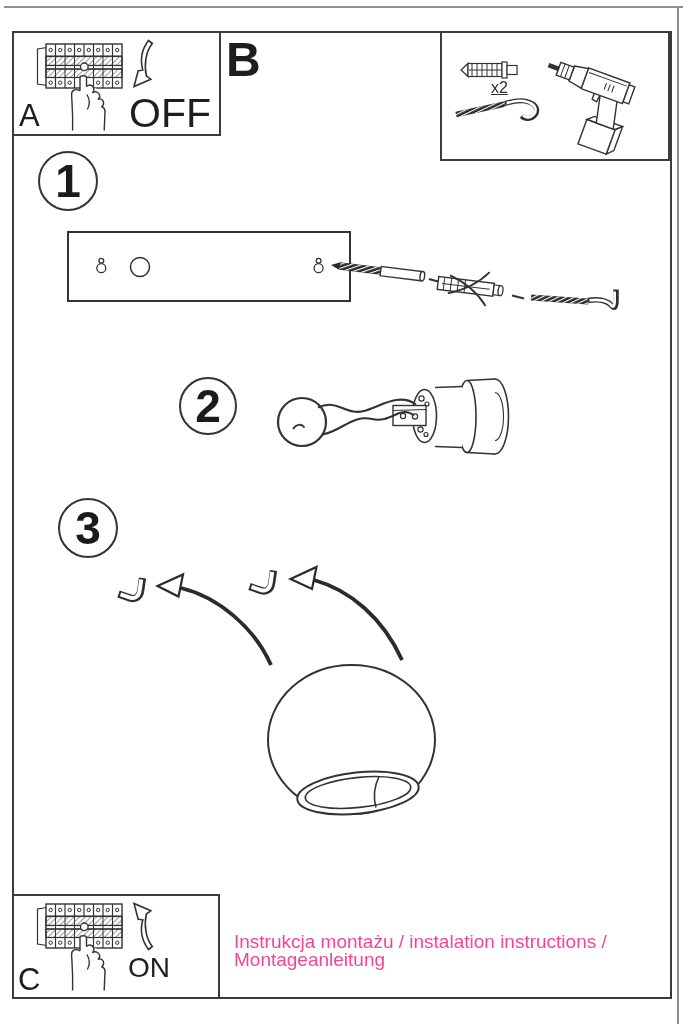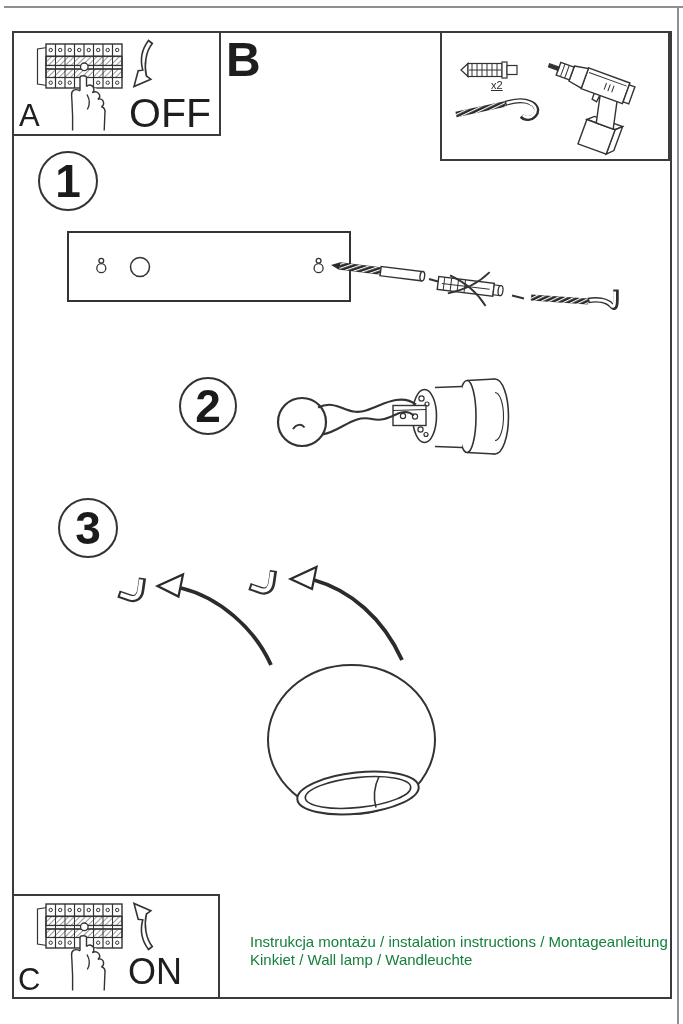--- a/index.html
+++ b/index.html
@@ -10,29 +10,29 @@
   #content-frame{left:12px;top:31px;width:660px;height:968px;background:transparent;}
   #box-a{left:12px;top:31px;width:209px;height:105px;z-index:2;}
   #parts-box{left:440px;top:31px;width:230px;height:130px;z-index:2;}
   #box-c{left:12px;top:894px;width:208px;height:105px;z-index:2;}
   #art{position:absolute;left:0;top:0;z-index:3;pointer-events:none;}
   .lbl{position:absolute;z-index:4;color:#1e1e1e;line-height:1;}
   #b-label{left:226px;top:36px;font-size:48px;font-weight:bold;}
   #a-label{left:19px;top:100px;font-size:31px;}
   #c-label{left:18px;top:964px;font-size:31px;}
   #off-label{left:129px;top:93px;font-size:41px;}
-  #on-label{left:128px;top:954px;font-size:36px;}
-  #x2-label{left:491px;top:80px;font-size:11px;color:#2b2b2b;text-decoration:underline;}
+  #on-label{left:128px;top:954px;font-size:28px;}
+  #x2-label{left:491px;top:80px;font-size:16px;color:#2b2b2b;text-decoration:underline;}
   .badge{position:absolute;z-index:4;border:2.2px solid #333;border-radius:50%;background:#fff;
          display:flex;align-items:center;justify-content:center;
          font-size:46px;font-weight:bold;color:#1b1b1b;box-sizing:border-box;}
   #badge-1{left:38px;top:151px;width:60px;height:60px;}
   #badge-2{left:179px;top:377px;width:58px;height:58px;}
   #badge-3{left:58px;top:498px;width:60px;height:60px;}
-  #footer{position:absolute;left:250px;top:933px;z-index:4;font-size:15px;line-height:17.5px;color:#15803d;}
+  #footer{position:absolute;left:234px;top:933px;z-index:4;font-size:19px;line-height:17.5px;color:#ec4899;}
 </style>
 </head>
 <body>
 
 <div id="page">
 
   <div class="scanline" style="left:4px;top:6px;width:679px;height:1.5px;"></div>
   <div class="scanline" style="left:677px;top:6px;width:1.5px;height:1018px;"></div>
 
   <div class="frame" id="content-frame"></div>
@@ -278,16 +278,15 @@
   </div>
   <div class="badge" id="badge-2">
     <span>2</span>
   </div>
   <div class="badge" id="badge-3">
     <span>3</span>
   </div>
 
   <div id="footer">
     <div>Instrukcja montażu / instalation instructions / Montageanleitung</div>
-    <div>Kinkiet / Wall lamp / Wandleuchte</div>
   </div>
 
 </div>
 
 </body></html>

